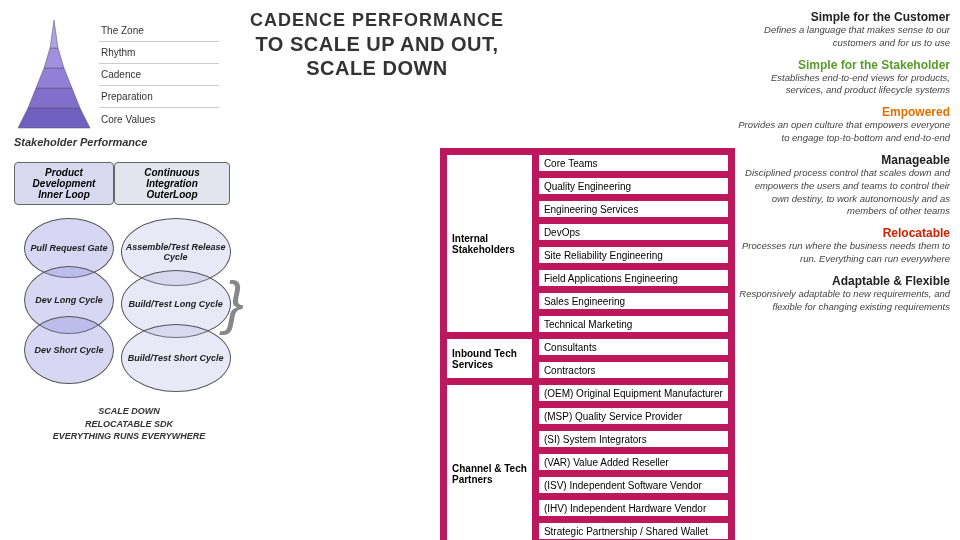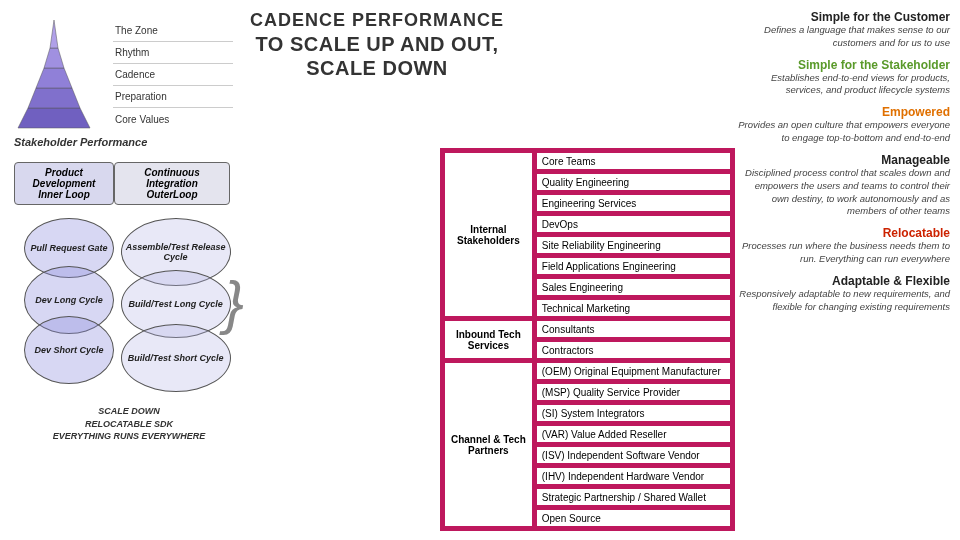--- a/index.html
+++ b/index.html
@@ -24,21 +24,21 @@
       position: absolute;
       left: 14px;
       top: 10px;
       width: 230px;
     }
 
     
     .pyramid-area {
       display: flex;
       align-items: flex-start;
-      gap: 19px;
+      gap: 5px;
     }
     .pyramid-svg {
       flex-shrink: 0;
     }
     .pyramid-labels {
       display: flex;
       flex-direction: column;
       justify-content: flex-start;
       gap: 0px;
       padding-top: 10px;
@@ -175,28 +175,27 @@
       left: 440px;
       top: 148px;
       width: 295px;
     }
     .stakeholder-table {
       border-collapse: collapse;
       width: 100%;
       font-size: 10px;
     }
     .stakeholder-table td {
-      border: 5px solid #be185d;
+      border: 7px solid #be185d;
       padding: 2.5px 5px;
       vertical-align: middle;
     }
     .stakeholder-table .group-cell {
       font-weight: bold;
       font-size: 10px;
-      text-align: center;
       vertical-align: middle;
     }
     .stakeholder-table .item-cell {
       font-size: 10px;
     }
 
     
     .right-col {
       position: absolute;
       right: 10px;

